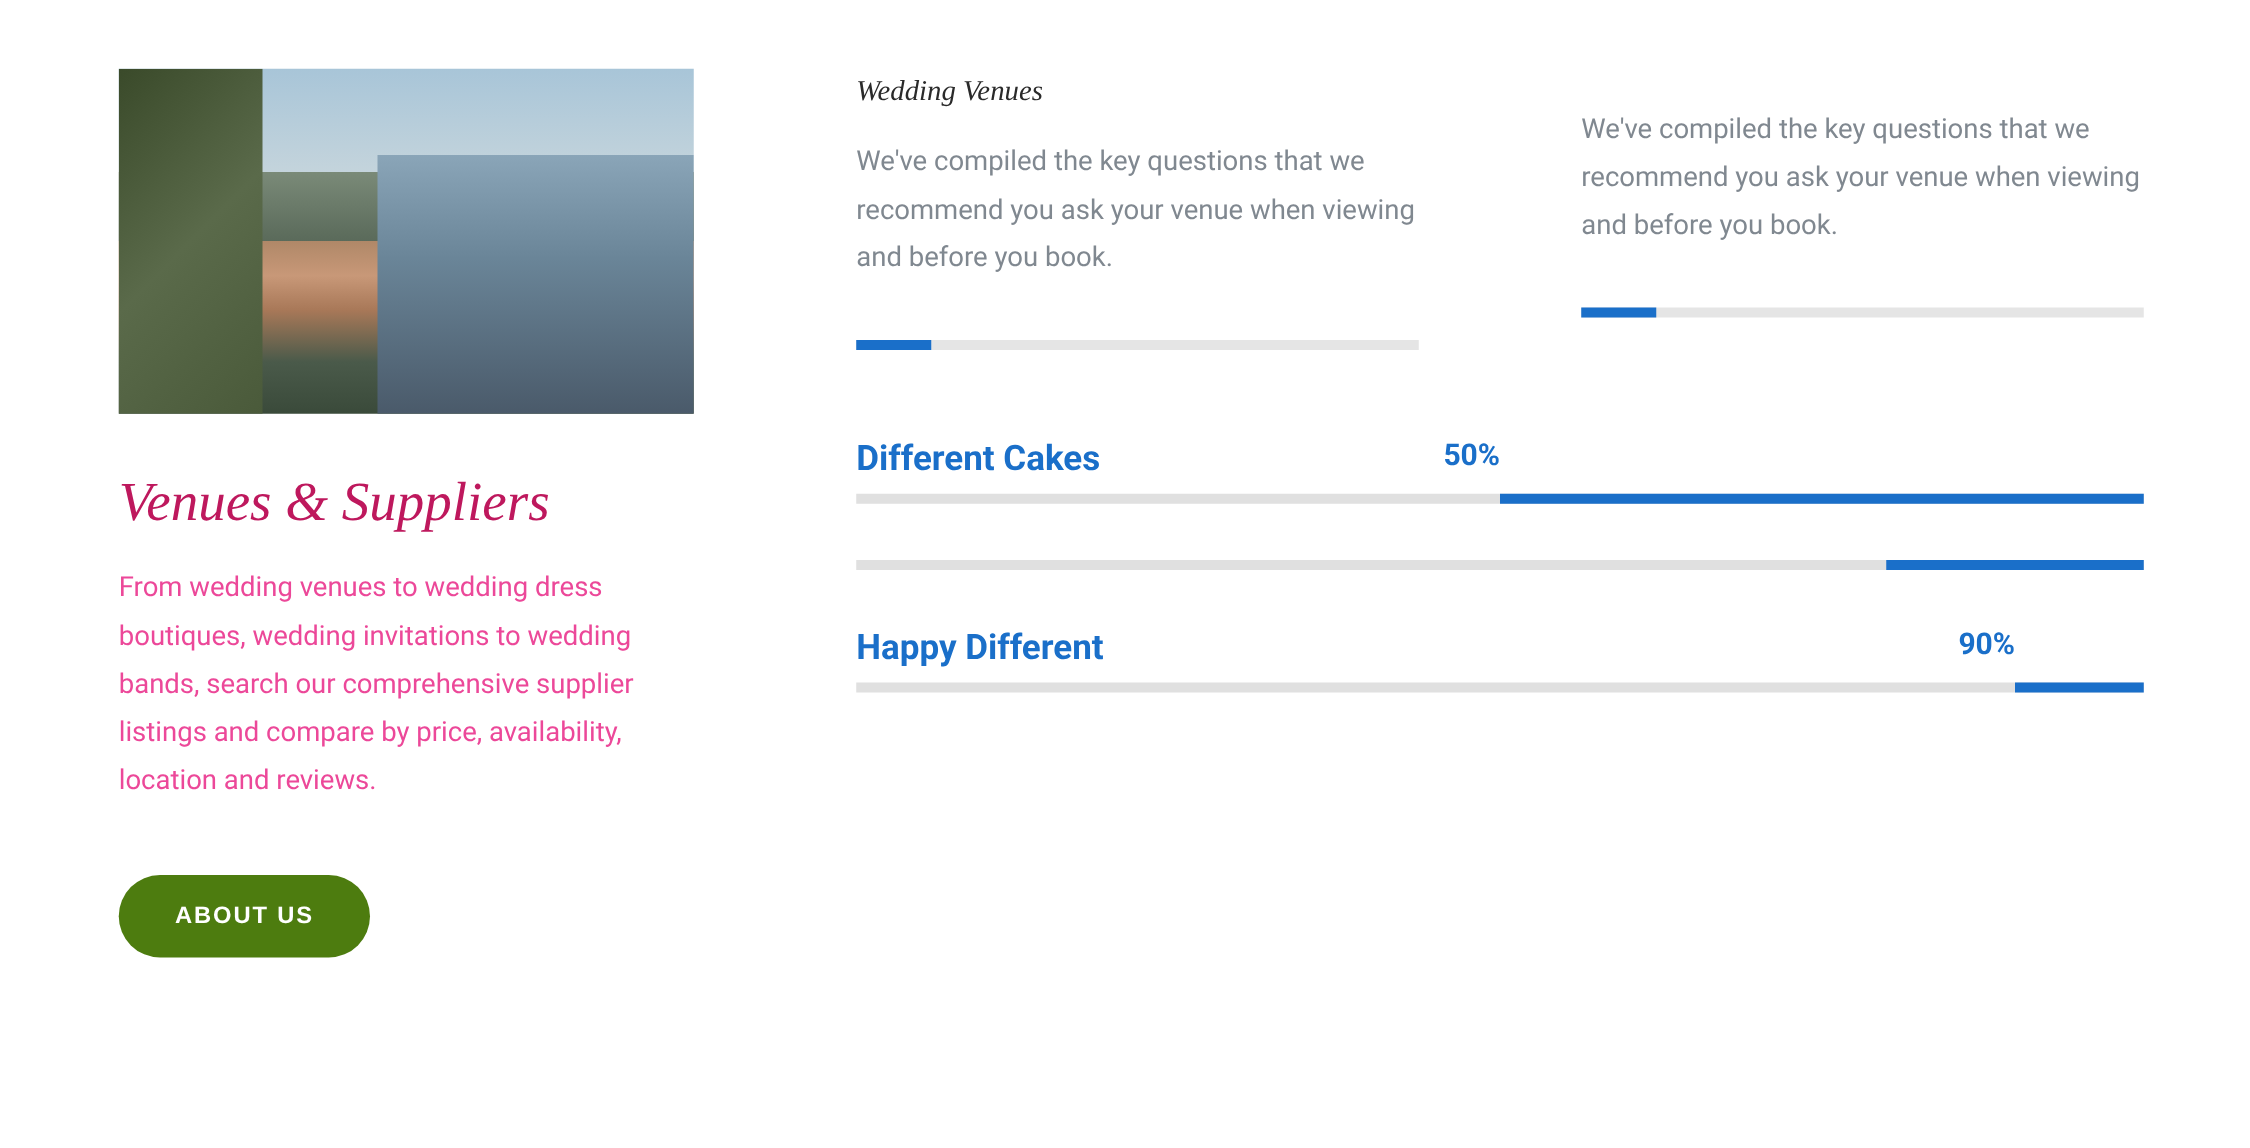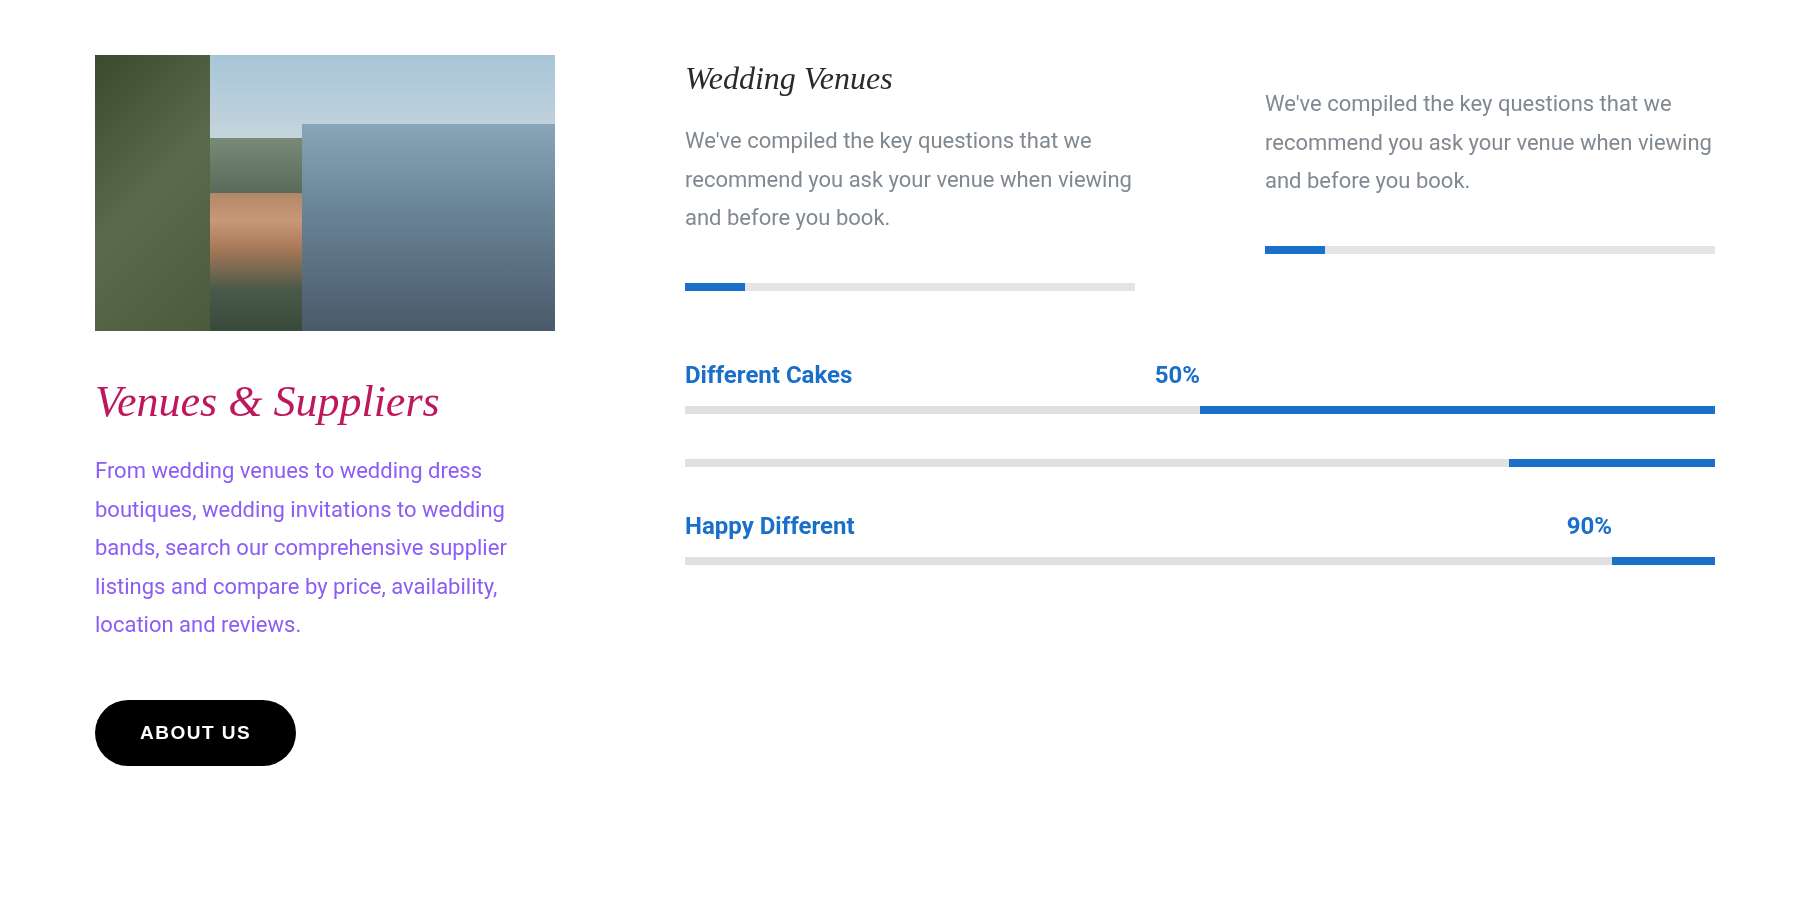--- a/index.html
+++ b/index.html
@@ -44,27 +44,27 @@
     font-family: Georgia, "Times New Roman", serif;
     font-style: italic;
     font-size: 44px;
     color: #be185d;
     margin-top: 45px;
     font-weight: 400;
   }
   .left-body {
     font-size: 22px;
     line-height: 1.75;
-    color: #8b5cf6;
+    color: #ec4899;
     margin-top: 25px;
   }
   .about-btn {
     display: inline-block;
     margin-top: 55px;
-    background: #000000;
+    background: #4d7c0f;
     color: #ffffff;
     font-size: 19px;
     font-weight: 700;
     letter-spacing: 1.5px;
     padding: 22px 45px;
     border: none;
     border-radius: 999px;
     cursor: pointer;
   }
   .right-col {
@@ -74,21 +74,21 @@
   .cards-row {
     display: flex;
     gap: 130px;
   }
   .card {
     flex: 1;
   }
   .card-title {
     font-family: Georgia, "Times New Roman", serif;
     font-style: italic;
-    font-size: 32px;
+    font-size: 23px;
     color: #2a2a2a;
     font-weight: 400;
   }
   .card-body {
     font-size: 22px;
     line-height: 1.75;
     color: #808890;
     margin-top: 25px;
   }
   .card-divider {
@@ -109,21 +109,21 @@
     margin-top: 70px;
   }
   .bar-item {
     margin-bottom: 45px;
   }
   .bar-header {
     position: relative;
     height: 35px;
   }
   .bar-label {
-    font-size: 24px;
+    font-size: 28px;
     font-weight: 700;
     color: #1a6fc9;
   }
   .bar-percent {
     font-size: 24px;
     font-weight: 700;
     color: #1a6fc9;
     position: absolute;
     top: 0;
     transform: translateX(-100%);

